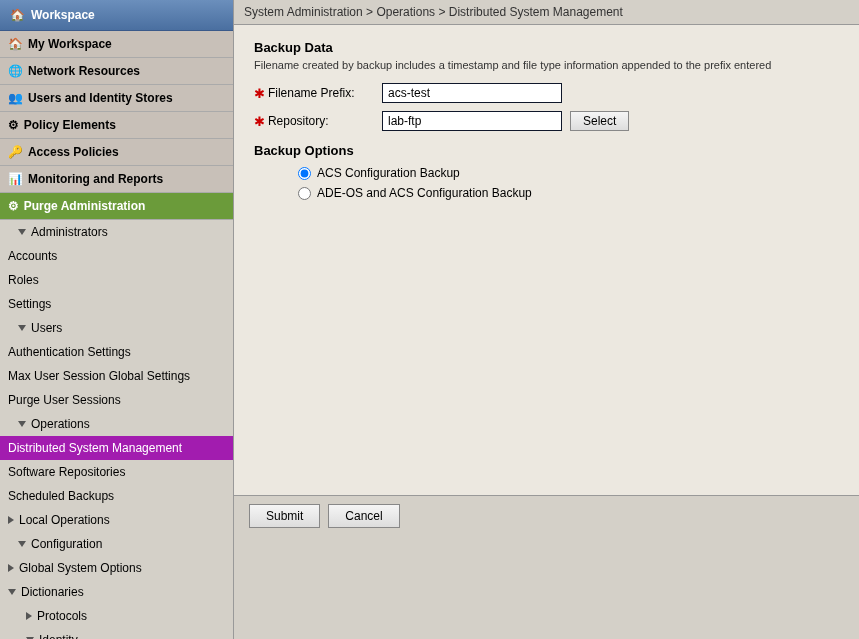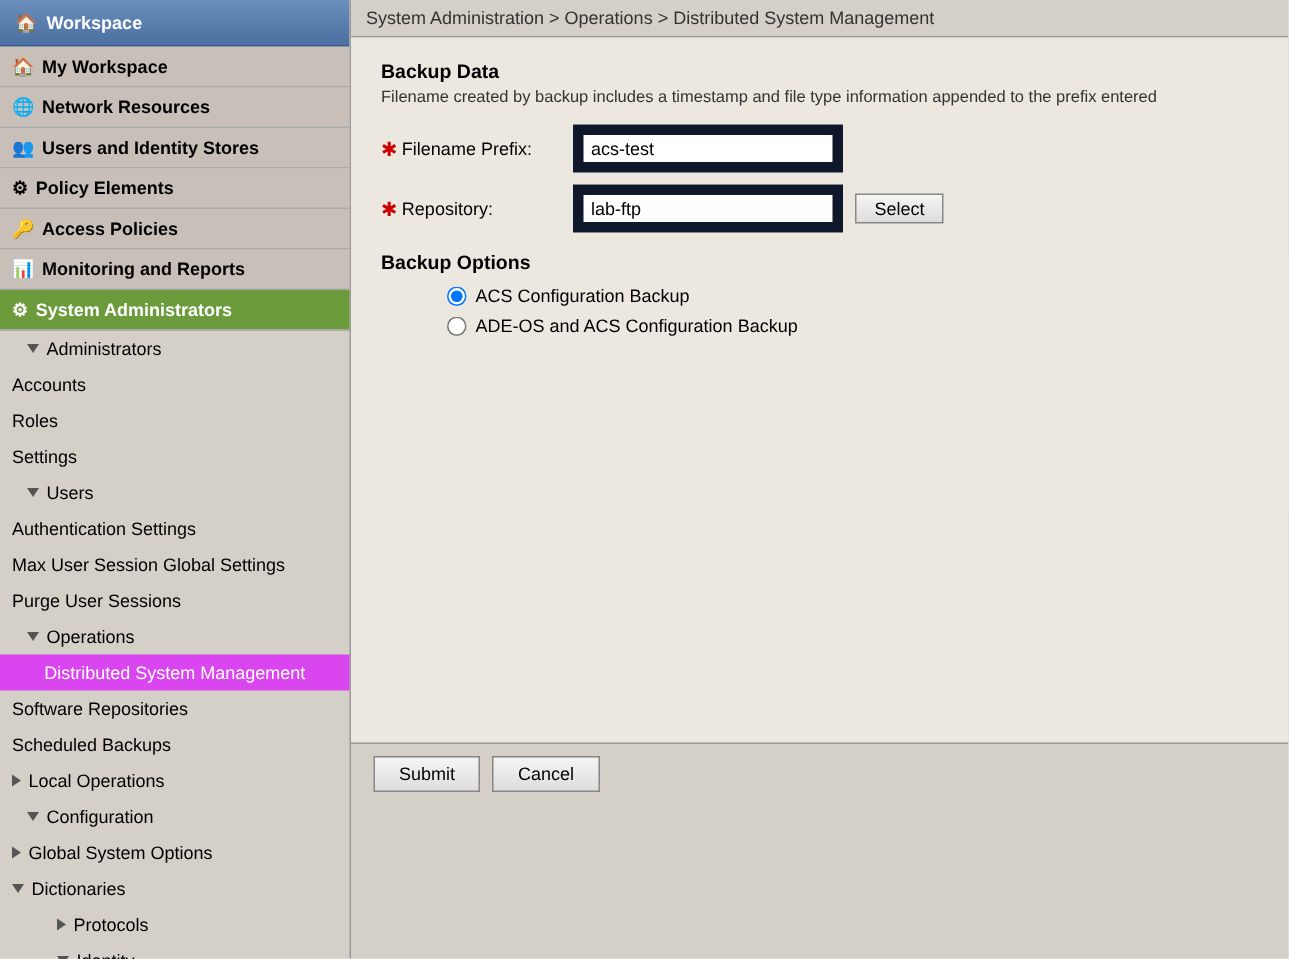--- a/index.html
+++ b/index.html
@@ -37,28 +37,27 @@
     .sidebar-item {
       padding: 5px 8px;
       cursor: pointer;
       display: flex;
       align-items: center;
       gap: 5px;
       color: #000;
     }
 
     .sidebar-item.active {
-      background: #d946ef;
+      background: #a21caf;
       color: white;
-      justify-content: center;
     }
 
     .sidebar-item.level1 { padding-left: 18px; }
     .sidebar-item.level2 { }
-    .sidebar-item.level3 { padding-left: 38px; }
+    .sidebar-item.level3 { padding-left: 26px; }
 
     .sidebar-item.top-level {
       background: #c8c0b8;
       font-weight: bold;
       padding: 6px 8px;
       border-bottom: 1px solid #aaa;
     }
 
     
     #main {
@@ -111,21 +110,21 @@
       min-width: 120px;
       color: #000;
     }
 
     .required-star {
       color: #cc0000;
       font-size: 13px;
     }
 
     .form-input {
-      border: 7px solid #0f172a;
+      border: 1px solid #0f172a;
       padding: 2px 5px;
       width: 180px;
       background: white;
       font-size: 12px;
     }
 
     .btn-select {
       padding: 2px 12px;
       background: linear-gradient(to bottom, #f5f5f5, #ddd);
       border: 1px solid #888;
@@ -205,21 +204,21 @@
       <span>🔑</span>
       <span>Access Policies</span>
     </div>
     <div class="sidebar-item top-level">
       <span>📊</span>
       <span>Monitoring and Reports</span>
     </div>
 
     <div class="sidebar-item top-level" style="background:#6b9b3a; color:white;">
       <span>⚙</span>
-      <span>System Administrators</span>
+      <span>Purge Administration</span>
     </div>
 
     <div class="sidebar-item level1">
       <span class="triangle-down"></span>
       <span>Administrators</span>
     </div>
     <div class="sidebar-item level2">
       <span>Accounts</span>
     </div>
     <div class="sidebar-item level2">

